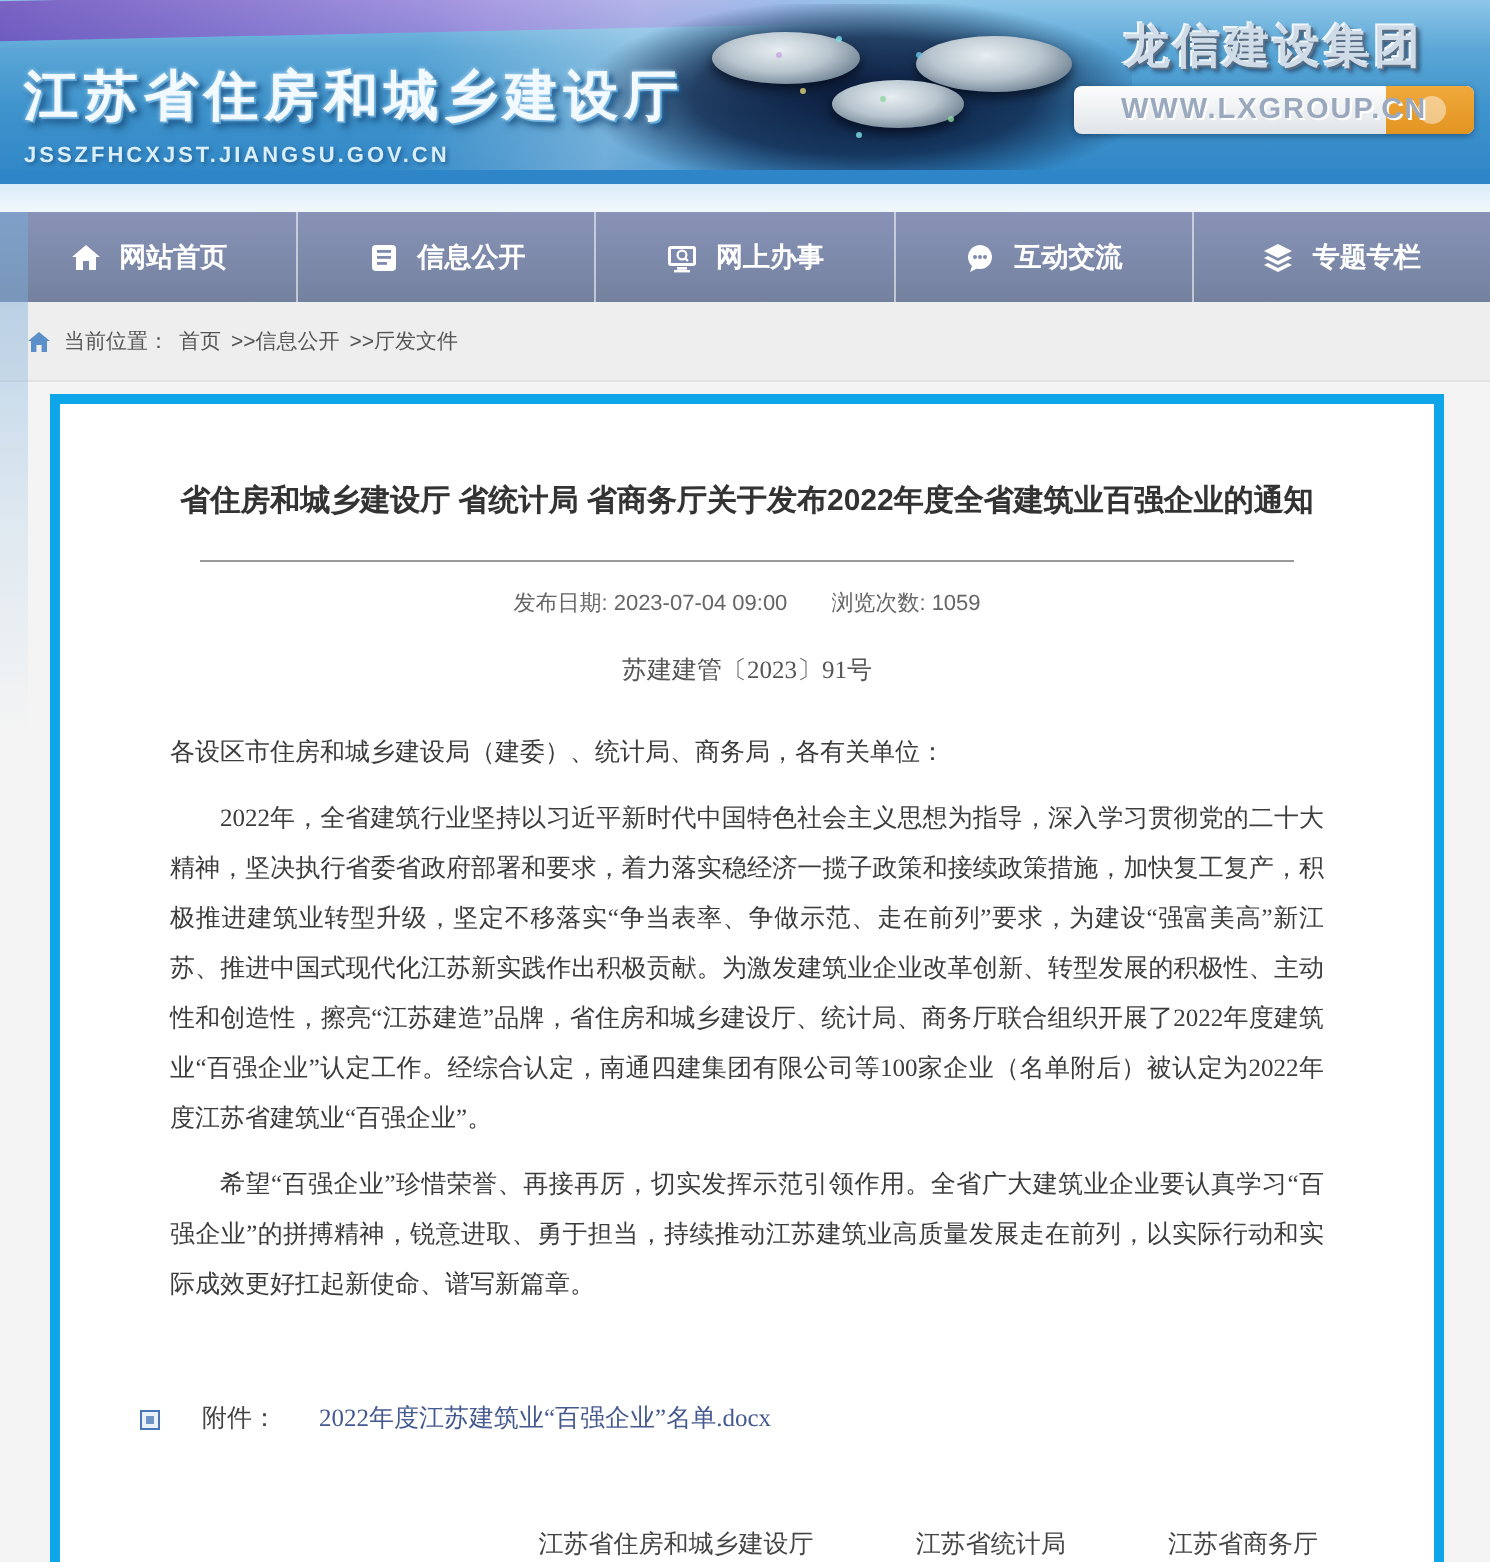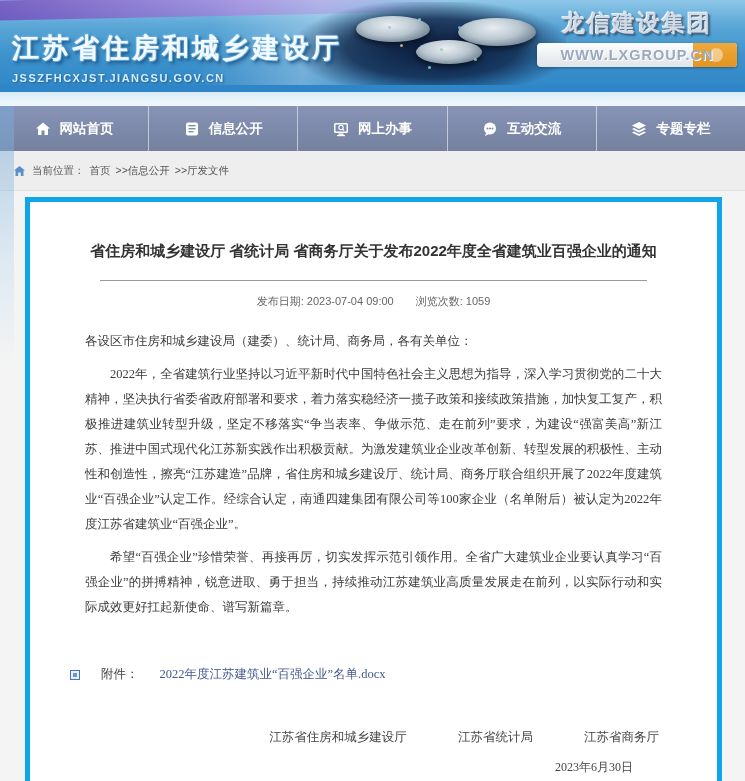--- a/index.html
+++ b/index.html
@@ -235,20 +235,21 @@
 <div class="content-wrap">
   <div class="card">
 
     <div class="article-title">省住房和城乡建设厅 省统计局 省商务厅关于发布2022年度全省建筑业百强企业的通知</div>
     <hr class="title-rule">
 
     <div class="meta-line">
       <span>发布日期: </span><span>2023-07-04 09:00</span><span class="sep"></span><span>浏览次数: </span><span>1059</span>
     </div>
 
+    <div class="doc-number">苏建建管〔2023〕91号</div>
 
     <div class="doc-body">
       <div class="salutation">各设区市住房和城乡建设局（建委）、统计局、商务局，各有关单位：</div>
       <div class="para">2022年，全省建筑行业坚持以习近平新时代中国特色社会主义思想为指导，深入学习贯彻党的二十大精神，坚决执行省委省政府部署和要求，着力落实稳经济一揽子政策和接续政策措施，加快复工复产，积极推进建筑业转型升级，坚定不移落实“争当表率、争做示范、走在前列”要求，为建设“强富美高”新江苏、推进中国式现代化江苏新实践作出积极贡献。为激发建筑业企业改革创新、转型发展的积极性、主动性和创造性，擦亮“江苏建造”品牌，省住房和城乡建设厅、统计局、商务厅联合组织开展了2022年度建筑业“百强企业”认定工作。经综合认定，南通四建集团有限公司等100家企业（名单附后）被认定为2022年度江苏省建筑业“百强企业”。</div>
       <div class="para">希望“百强企业”珍惜荣誉、再接再厉，切实发挥示范引领作用。全省广大建筑业企业要认真学习“百强企业”的拼搏精神，锐意进取、勇于担当，持续推动江苏建筑业高质量发展走在前列，以实际行动和实际成效更好扛起新使命、谱写新篇章。</div>
     </div>
 
     <div class="attachment-line">
       <span class="attach-icon"></span>
       <span>附件：</span>

